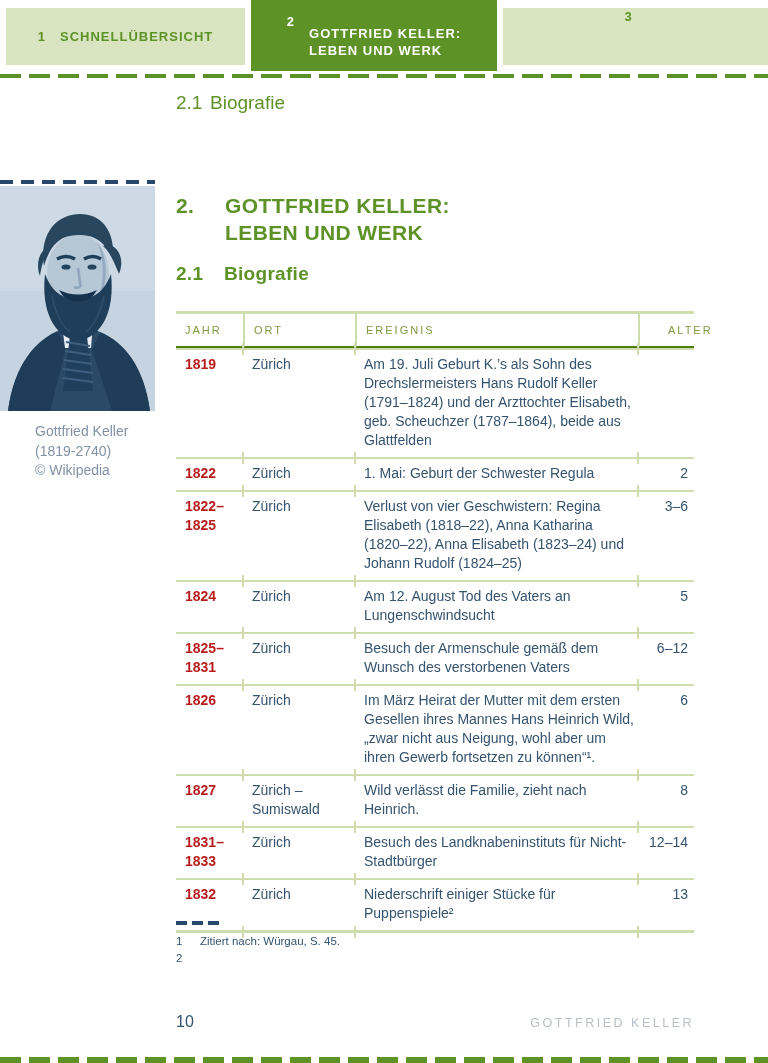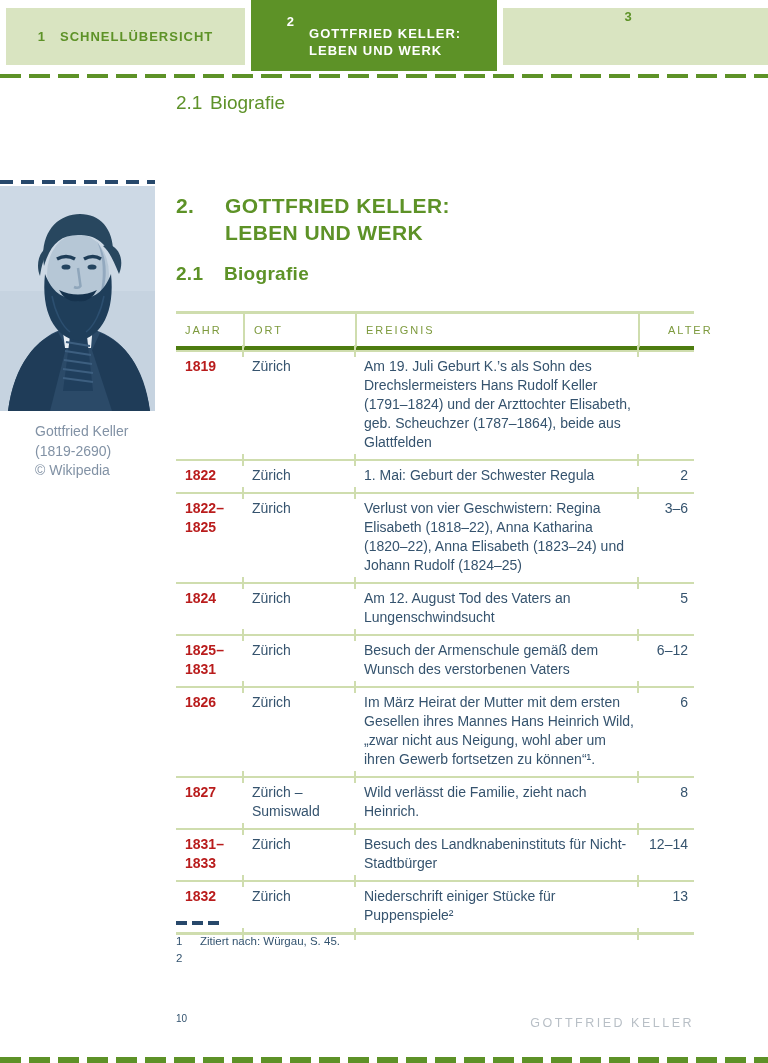--- a/index.html
+++ b/index.html
@@ -44,21 +44,21 @@
   .h1 .h-num { width:49px; }
   .h2 { position:absolute; left:176px; top:263px; display:flex; color:#5d9227;
         font-size:19px; font-weight:bold; letter-spacing:.3px; }
   .h2 .h-num { width:48px; }
 
   
   .bio-table { position:absolute; left:176px; top:311px; width:518px;
                display:grid; grid-template-columns:67px 112px 283px 56px;
                border-bottom:3px solid #cfddae; font-size:14px; line-height:19px; color:#35536e; }
   .tr { display:contents; }
-  .th { border-top:3px solid #cfddae; border-bottom:4px solid #4d7c0f;
+  .th { border-top:3px solid #cfddae; border-bottom:2px solid #4d7c0f;
         color:#7d9a3d; font-size:11px; letter-spacing:2px; padding:7px 0 6px 9px; }
   .th + .th { border-left:2px solid #cfddae; }
   .th.alter { padding-left:28px; }
   .td { position:relative; padding:5px 0 7px 9px; }
   .td.jahr { color:#b91c1c; font-weight:bold; padding-right:4px; }
   .td.alter { text-align:right; padding-right:6px; padding-left:0; }
   .tr .td { border-top:0; }
   .tr + .tr .td { border-top:2px solid #cfddae; }
   .tr + .tr .td:not(.jahr)::before { content:""; position:absolute; left:-1px; top:-7px;
         width:2px; height:12px; background:#cfddae; }
@@ -66,21 +66,21 @@
         width:2px; height:12px; background:#cfddae; }
 
   
   .footnotes { position:absolute; left:176px; top:933px; width:520px;
                color:#33536f; font-size:11.5px; line-height:17px; }
   .fn-row { display:flex; }
   .fn-num { width:24px; }
   .fn-italic { font-style:italic; }
 
   
-  .page-num { position:absolute; left:176px; top:1013px; color:#33536f; font-size:10px; }
+  .page-num { position:absolute; left:176px; top:1013px; color:#33536f; font-size:16px; }
   .footer-title { position:absolute; right:74px; top:1016px; color:#b8bfc6;
                   font-size:12.5px; letter-spacing:2.5px; }
 </style>
 </head>
 <body>
 
 <div class="page">
 
   <div class="tab tab-light tab1">
     <span class="tab-num">1</span>
@@ -125,21 +125,21 @@
       <ellipse cx="66" cy="81" rx="4.5" ry="2.6" fill="#23445f"></ellipse>
       <ellipse cx="92" cy="81" rx="4.5" ry="2.6" fill="#23445f"></ellipse>
       <path d="M78 82 L80.5 100 Q78.5 103 74 101" stroke="#8fa6bb" stroke-width="2.5" fill="none"></path>
       <path d="M45 88 C41 125 54 151 78 155 C102 151 115 125 111 88 C104 106 94 113 78 113 C62 113 52 106 45 88 Z" fill="#1f3e5a"></path>
       <path d="M59 104 Q78 113 97 104 Q90 117 78 115 Q66 117 59 104 Z" fill="#16334e"></path>
       <path d="M52 110 C55 126 62 140 70 146 M104 110 C101 126 94 140 86 146" stroke="#2c4f70" stroke-width="1.5" fill="none"></path>
     </svg>
   </div>
   <div class="caption">
     <div>Gottfried Keller</div>
-    <div>(1819-2690)</div>
+    <div>(1819-2740)</div>
     <div>© Wikipedia</div>
   </div>
 
   <div class="h1">
     <span class="h-num">2.</span>
     <span>
       <span>GOTTFRIED KELLER:</span><br>
       <span>LEBEN UND WERK</span>
     </span>
   </div>

